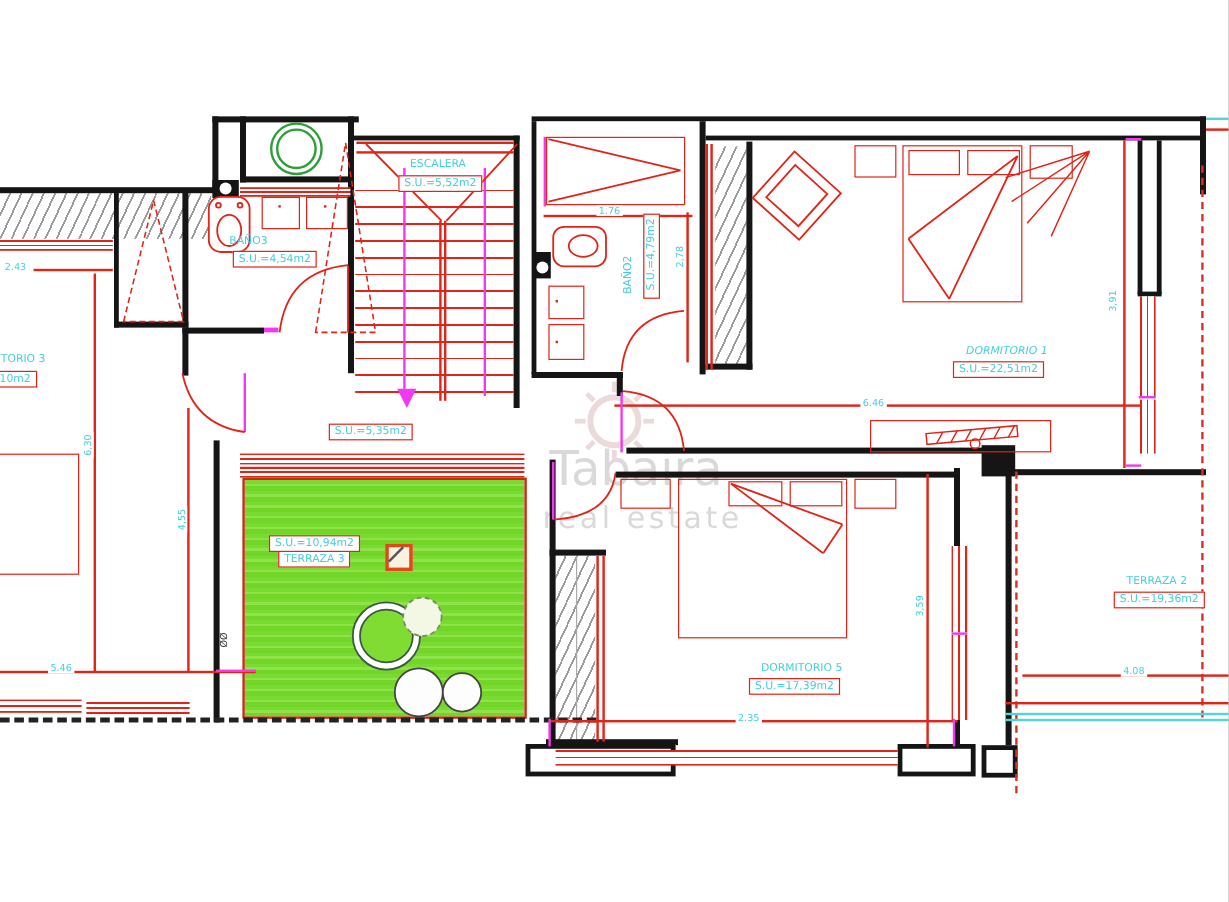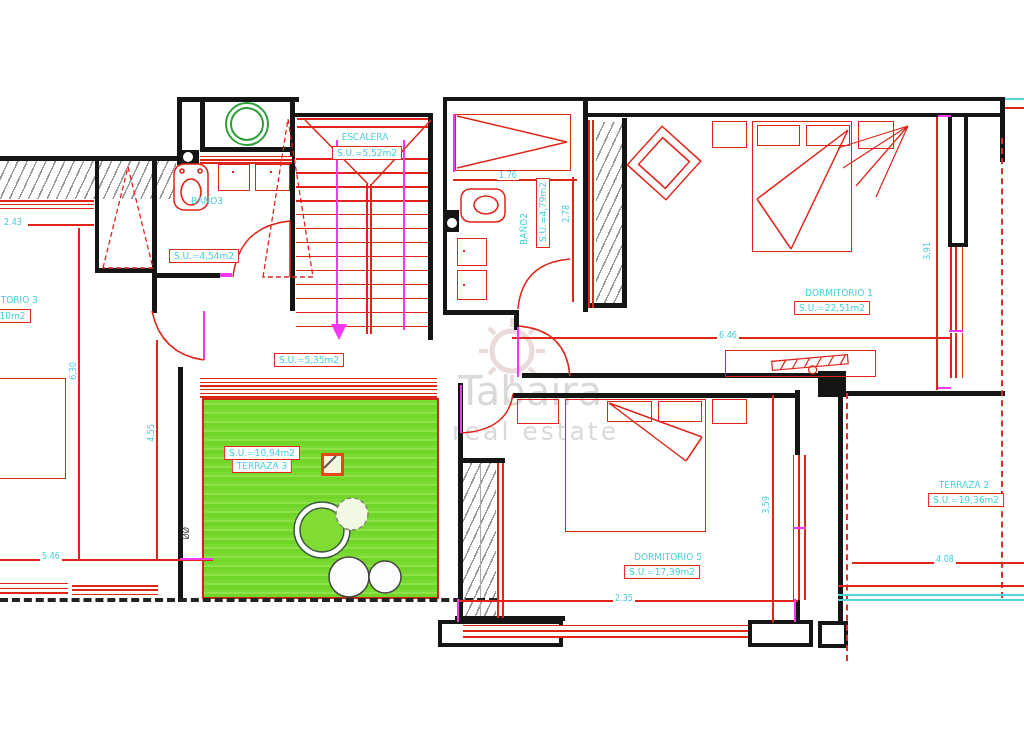--- a/index.html
+++ b/index.html
@@ -244,26 +244,26 @@
     <line x1="324" y1="468" x2="336" y2="456" stroke="#555" stroke-width="2"></line>
     <g stroke="#e02418" stroke-width="1.3" fill="none" stroke-dasharray="5,3">
       <polygon points="103,268 128,167 153,268"></polygon>
       <polygon points="263,277 288,119 313,277"></polygon>
     </g>
   </svg>
 
   <div class="lab ctr" style="left:365px;top:133px;">ESCALERA</div>
   <div class="subox ctr" style="left:367px;top:146px;">S.U.=5,52m2</div>
   <div class="lab ctr" style="left:207px;top:197px;">BAÑO3</div>
-  <div class="subox ctr" style="left:204px;top:209px;margin-top:40px;">S.U.=4,54m2</div>
+  <div class="subox ctr" style="left:229px;top:209px;">S.U.=4,54m2</div>
   <div class="lab vtxt" style="left:520px;top:213px;">BAÑO2</div>
   <div class="subox" style="left:536px;top:178px;padding:3px 1px;">
     <span class="vtxt" style="display:inline-block;">S.U.=4,79m2</span>
   </div>
-  <div class="lab ctr" style="left:839px;top:289px;">DORMITORIO 1</div>
+  <div class="lab ctr" style="left:839px;top:289px;font-style:italic;">DORMITORIO 1</div>
   <div class="subox ctr" style="left:832px;top:301px;">S.U.=22,51m2</div>
   <div class="lab ctr" style="left:292px;top:359px;text-align:right;">PASO</div>
   <div class="subox ctr" style="left:309px;top:353px;">S.U.=5,35m2</div>
   <div class="subox ctr" style="left:262px;top:459px;">TERRAZA 3</div>
   <div class="subox ctr" style="left:262px;top:446px;">S.U.=10,94m2</div>
   <div class="lab ctr" style="left:668px;top:553px;">DORMITORIO 5</div>
   <div class="subox ctr" style="left:662px;top:565px;">S.U.=17,39m2</div>
   <div class="lab ctr" style="left:964px;top:481px;">TERRAZA 2</div>
   <div class="subox ctr" style="left:966px;top:493px;">S.U.=19,36m2</div>
   <div class="lab" style="left:-30px;top:296px;">DORMITORIO 3</div>

